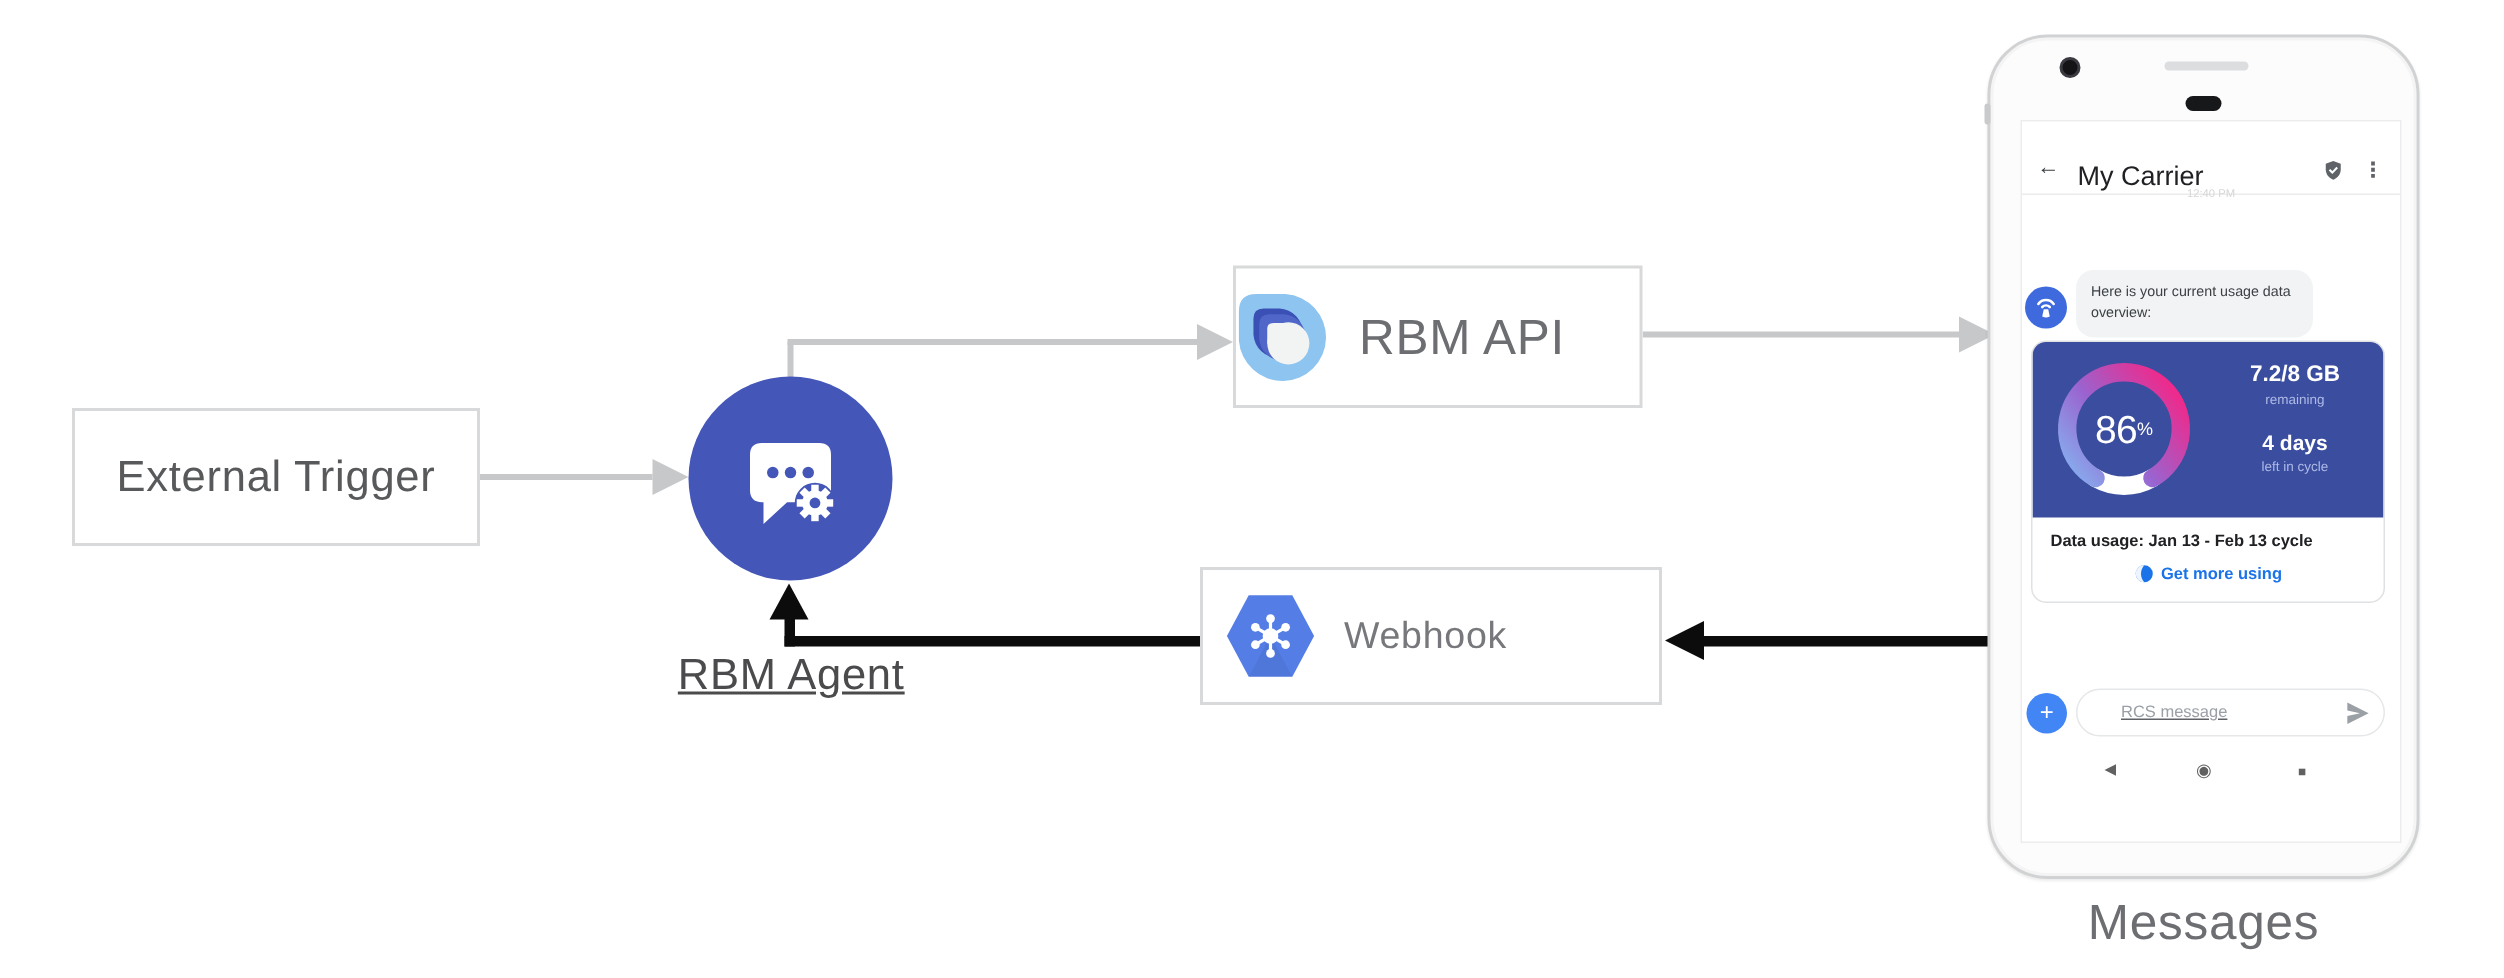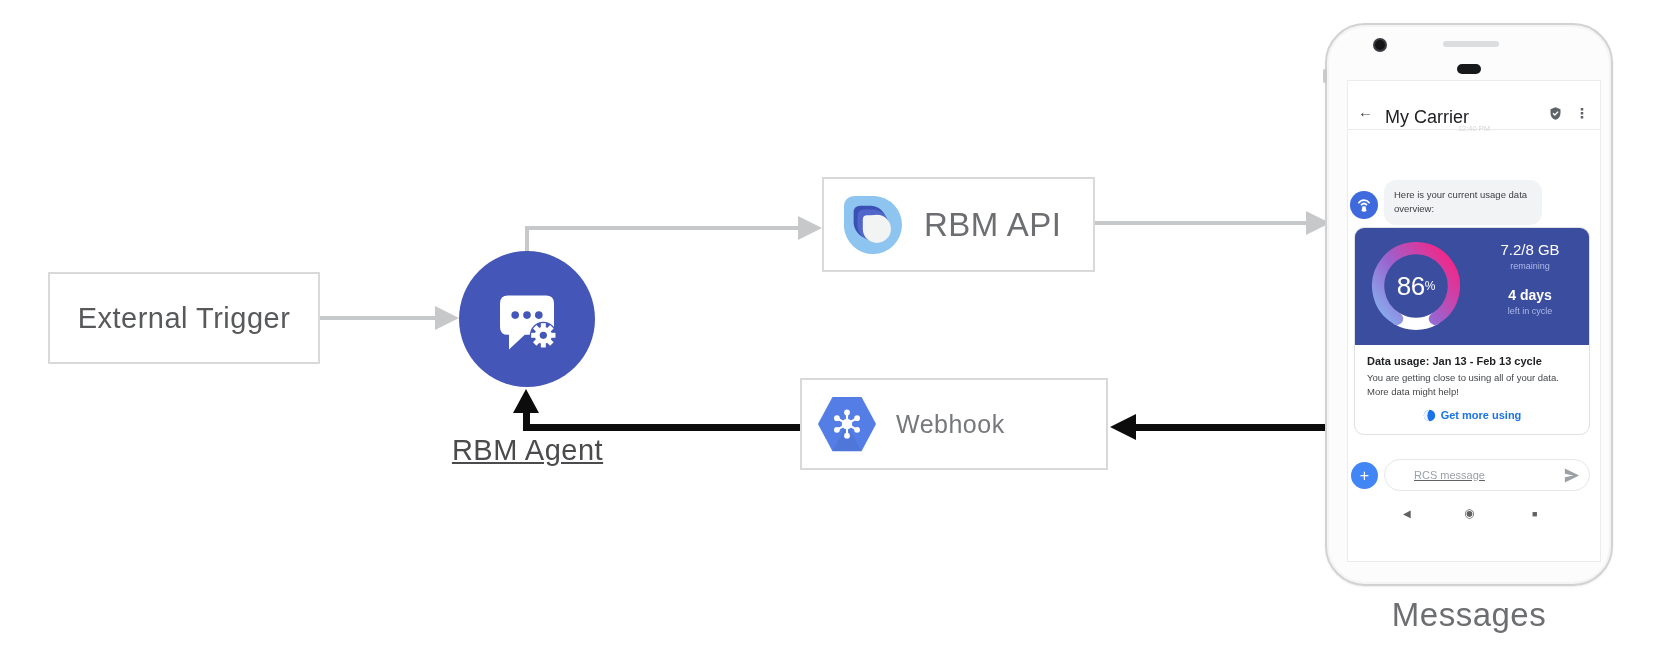--- a/index.html
+++ b/index.html
@@ -7,21 +7,21 @@
   #canvas {
     position:relative; width:1669px; height:652px; background:#fff;
     font-family:"Liberation Sans","DejaVu Sans",sans-serif; overflow:hidden;
   }
   .abs { position:absolute;text-decoration:underline; }
 
   
   .dbox { position:absolute; border:2px solid #d8d9da; background:#fff; display:flex; align-items:center; }
   #ext-box { left:48px; top:272px; width:272px; height:92px; justify-content:center; }
   #ext-box .lbl { font-size:29px; color:#58595b; letter-spacing:.5px; }
-  #api-box { left:822px; top:177px; width:273px; height:95px; padding-left:18px; gap:20px; }
+  #api-box { left:822px; top:177px; width:273px; height:95px; gap:20px; }
   #api-box .lbl { font-size:33px; color:#6d6e71; letter-spacing:.5px; }
   #wh-box  { left:800px; top:378px; width:308px; height:92px; padding-left:14px; gap:18px; }
   #wh-box .lbl { font-size:25px; color:#77787b; letter-spacing:.5px; }
 
   #agent-circle { left:459px; top:251px; width:136px; height:136px; border-radius:50%;
     background:#4456b7; display:flex; align-items:center; justify-content:center; }
   #agent-label { left:400px; top:434px; width:255px; text-align:center;
     font-size:29px; color:#4b4b4d; letter-spacing:.5px; }
 
   
@@ -60,21 +60,21 @@
 
   #usage-card { position:absolute; left:6px; top:146px; width:236px; border-radius:10px;
     overflow:hidden; border:1px solid #e0e1e3; background:#fff; }
   #card-blue { position:relative; height:117px; background:#3b4d9e; }
   #gauge-wrap { position:absolute; left:8px; top:5px; width:106px; height:106px; }
   #gauge-pct { position:absolute; left:8px; top:5px; width:106px; height:106px;
     display:flex; align-items:center; justify-content:center; color:#fff; }
   #gauge-pct .big { font-size:26px; letter-spacing:-.5px; }
   #gauge-pct .sym { font-size:12px; }
   #card-stats { position:absolute; right:6px; top:13px; width:106px; text-align:center; color:#fff; }
-  .stat-val { font-size:15px; font-weight:normal; }
+  .stat-val { font-size:15px; font-weight:bold; }
   .stat-val2 { font-size:14px; font-weight:bold; }
   .stat-sub { font-size:9px; color:#aeb9e8; margin-top:3px; }
   .stat-gap { height:16px; }
   #card-white { padding:10px 12px 12px; }
   #card-title { font-size:11px; font-weight:bold; color:#202124; }
   #card-body { font-size:9.5px; color:#434649; margin-top:4px; line-height:1.5; }
   #card-action { margin-top:9px; text-align:center; font-size:11px; font-weight:bold; color:#1a73e8; }
   #card-action svg { vertical-align:-3px; margin-right:5px; }
 
   #plus-btn { position:absolute; left:3px; top:381px; width:27px; height:27px; border-radius:50%;
@@ -228,21 +228,20 @@
           <div id="card-stats">
             <div class="stat-val">7.2/8 GB</div>
             <div class="stat-sub">remaining</div>
             <div class="stat-gap"></div>
             <div class="stat-val2">4 days</div>
             <div class="stat-sub">left in cycle</div>
           </div>
         </div>
         <div id="card-white">
           <div id="card-title">Data usage: Jan 13 - Feb 13 cycle</div>
-          <div id="card-body">You are getting close to using all of your data. More data might help!</div>
           <div id="card-action">
             <svg width="13" height="13" viewBox="0 0 16 16">
               <circle cx="8" cy="8" r="7" fill="#1a73e8"></circle>
               <path d="M8 1 a7 7 0 0 0 0 14 a10.5 10.5 0 0 1 0 -14" fill="#ffffff" opacity="0.92"></path>
             </svg><span>Get more using</span>
           </div>
         </div>
       </div>
 
       <div id="plus-btn">

